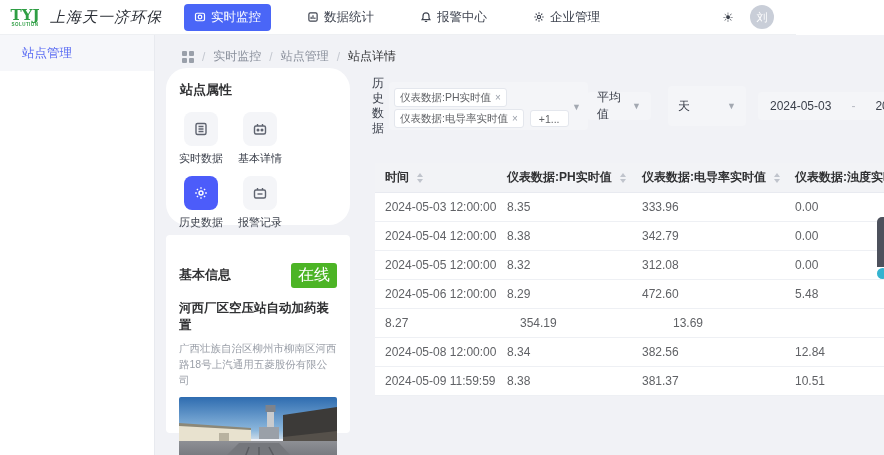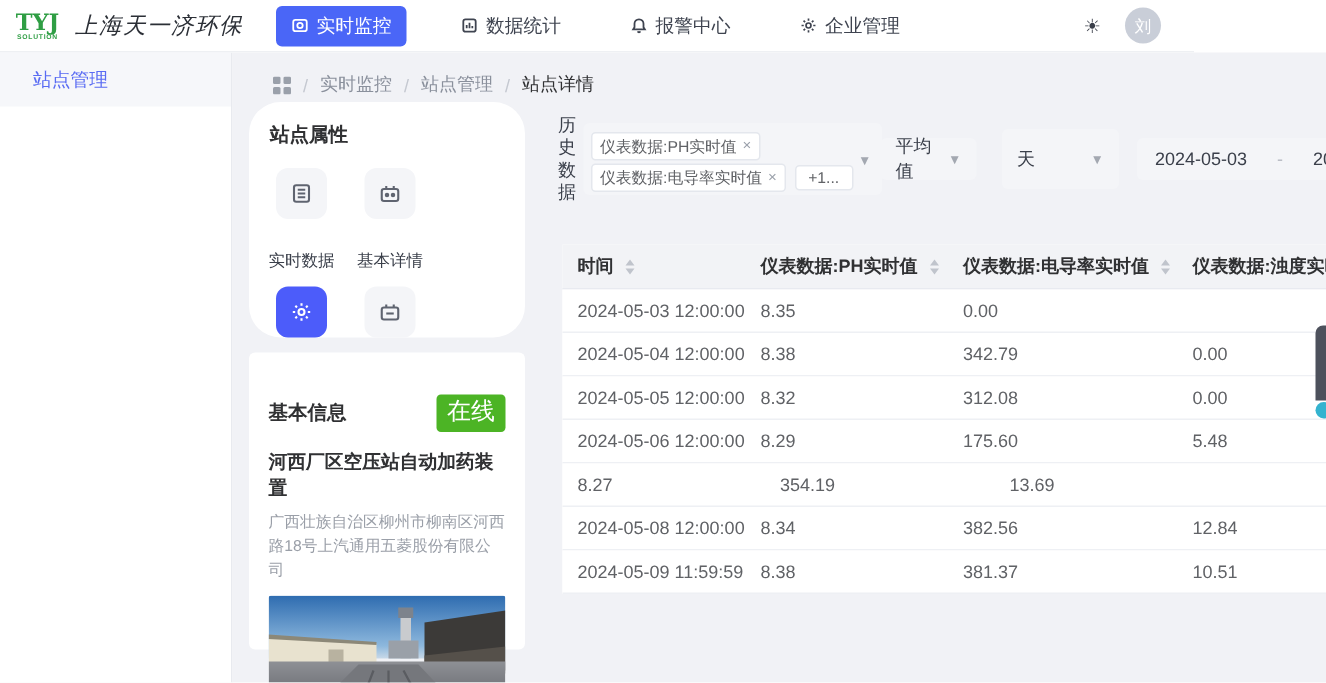--- a/index.html
+++ b/index.html
@@ -46,21 +46,21 @@
   .card-title { font-size:13px; font-weight:bold; color:#303133; }
 
   
   .card-props { left:11px; top:33px; width:184px; height:157px; padding:13px 14px;border-radius:21px; }
   .prop-grid { display:flex; flex-wrap:wrap; margin-top:13px; column-gap:17px; row-gap:10px; }
   .prop-btn { width:42px; display:flex; flex-direction:column; align-items:center; cursor:pointer; }
   .prop-icon { width:34px; height:34px; border-radius:8px; background:#f4f5f8; color:#5f6470;
     display:flex; align-items:center; justify-content:center; }
   .prop-btn.active .prop-icon { background:#4c5cfa; color:#fff; }
   .prop-icon svg { width:16px; height:16px; }
-  .prop-label { margin-top:20px; font-size:11px; color:#3a3f4a; white-space:nowrap; }
+  .prop-label { margin-top:5px; font-size:11px; color:#3a3f4a; white-space:nowrap; }
 
   
   .card-basic { left:11px; top:200px; width:184px; height:198px; padding:28px 13px; }
   .basic-head { display:flex; align-items:center; justify-content:space-between; }
   .badge-online { background:#4cb425; color:#fff; font-size:16px; padding:2px 7px;
     border-radius:3px; line-height:1.3; }
   .device-name { margin-top:12px; font-size:12.5px; font-weight:bold; color:#303133; }
   .device-addr { margin-top:6px; font-size:10.5px; color:#9a9fa8; line-height:1.55; }
   .site-photo { margin-top:8px; width:158px; height:76px; border-radius:2px; overflow:hidden; }
   .site-photo svg { display:block; }
@@ -330,38 +330,39 @@
             </span>
         </div>
         <div class="tcell c3">
           <span>仪表数据:浊度实时值</span>
         </div>
       </div>
 
       <div class="trow">
         <div class="tcell c0">2024-05-03 12:00:00</div>
         <div class="tcell c1">8.35</div>
+        <div class="tcell c2">333.96</div>
         <div class="tcell c3">0.00</div>
       </div>
       <div class="trow">
         <div class="tcell c0">2024-05-04 12:00:00</div>
         <div class="tcell c1">8.38</div>
         <div class="tcell c2">342.79</div>
         <div class="tcell c3">0.00</div>
       </div>
       <div class="trow">
         <div class="tcell c0">2024-05-05 12:00:00</div>
         <div class="tcell c1">8.32</div>
         <div class="tcell c2">312.08</div>
         <div class="tcell c3">0.00</div>
       </div>
       <div class="trow">
         <div class="tcell c0">2024-05-06 12:00:00</div>
         <div class="tcell c1">8.29</div>
-        <div class="tcell c2">175.60</div>
+        <div class="tcell c2">472.60</div>
         <div class="tcell c3">5.48</div>
       </div>
       <div class="trow">
         <div class="tcell c1">8.27</div>
         <div class="tcell c2">354.19</div>
         <div class="tcell c3">13.69</div>
       </div>
       <div class="trow">
         <div class="tcell c0">2024-05-08 12:00:00</div>
         <div class="tcell c1">8.34</div>

